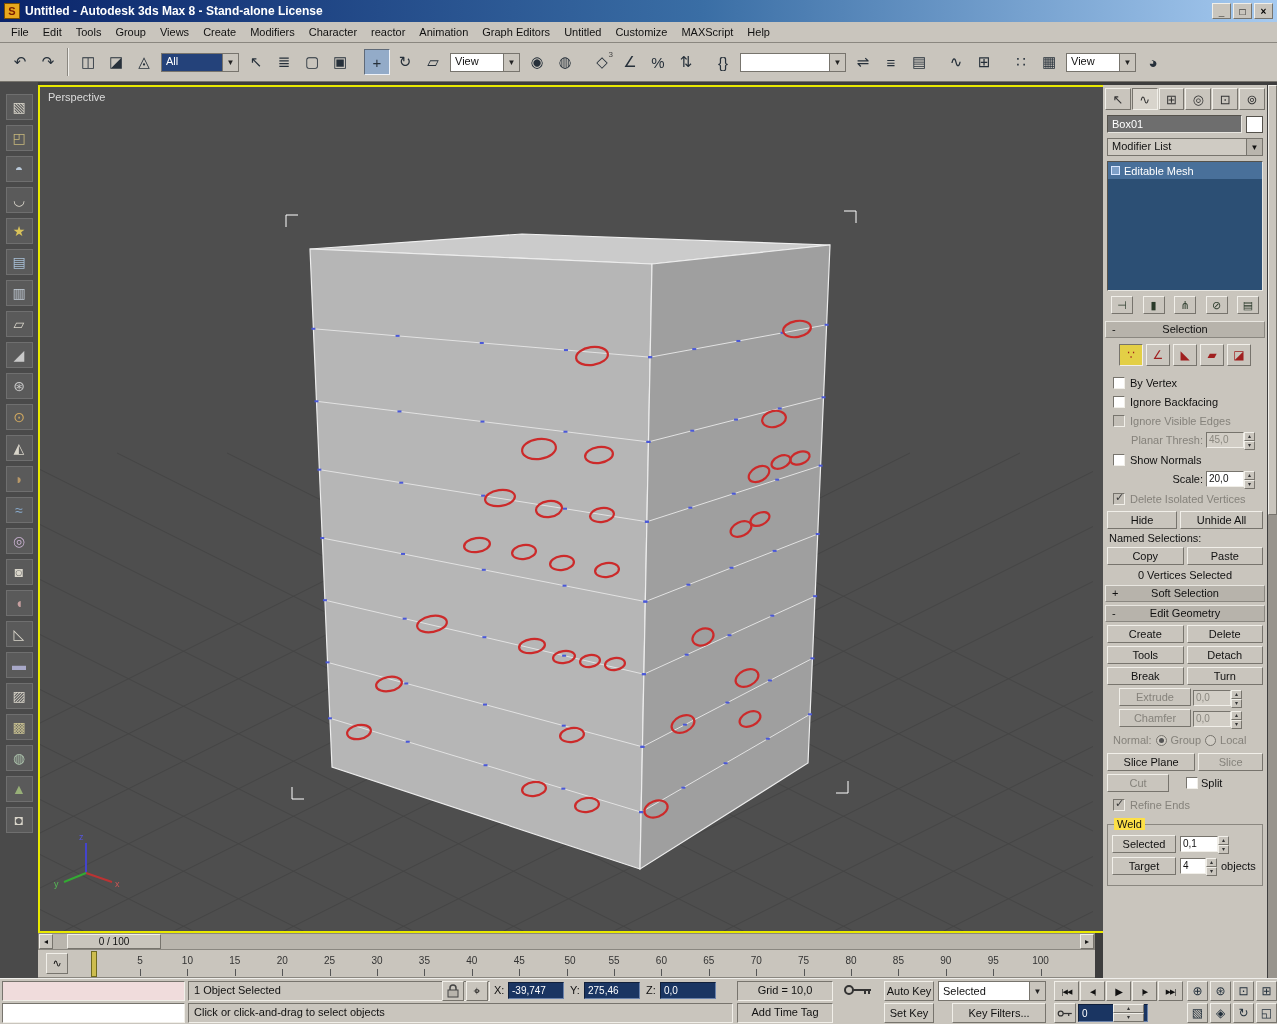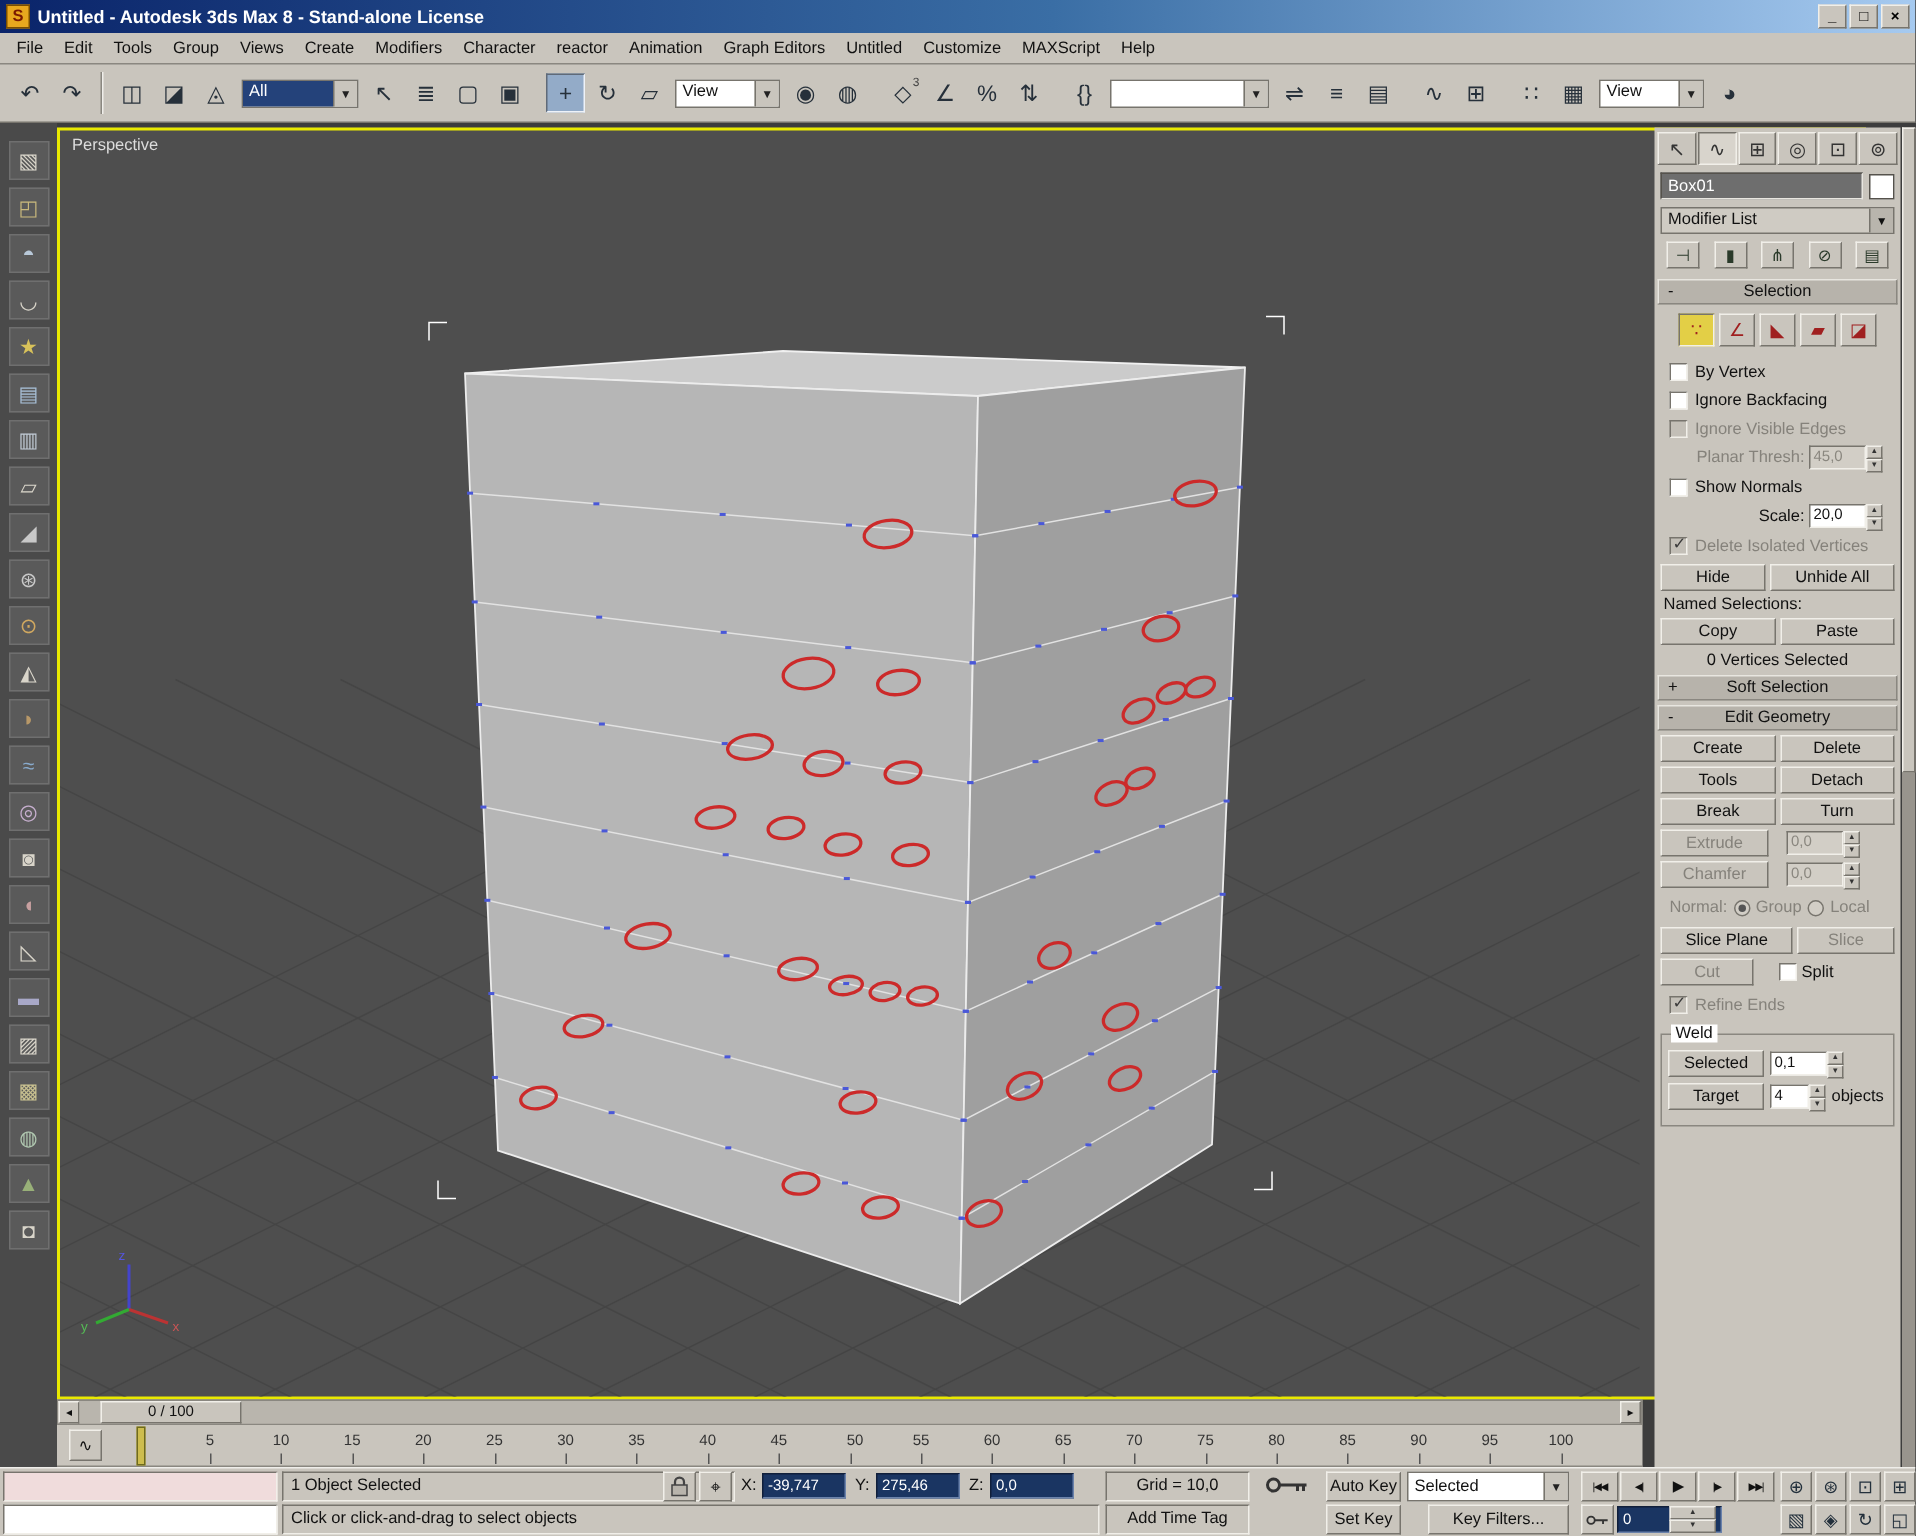--- a/index.html
+++ b/index.html
@@ -66,27 +66,27 @@
   .spinfield .val{width:38px;background:#fff;border:1px solid;border-color:#77746d #f1efe9 #f1efe9 #77746d;padding:1px 2px;font-size:10px;}
   .spinfield.dis .val{color:#8a877f;background:#d2cec6;}
   .mini-spin{width:11px;display:flex;flex-direction:column;}
   .mini-spin b{flex:1;font-size:6px;line-height:7px;text-align:center;font-weight:normal;border:1px solid;border-color:#f1efe9 #77746d #77746d #f1efe9;background:#c9c5bd;color:#333;}
   .btn-row2{display:flex;gap:3px;margin:3px 2px;}
   .pbtn{height:18px;display:flex;align-items:center;justify-content:center;font-size:11px;padding:0 2px;}
   .pbtn.dis{color:#85827b;}
   .center-label{text-align:center;margin:4px 0;}
   .pair-row{display:flex;gap:3px;margin:0 2px 3px 2px;}
   .pair-row .pbtn{flex:1;}
-  .ex-row{display:flex;gap:12px;margin:0 2px 3px 2px;align-items:center;}
+  .ex-row{display:flex;gap:2px;margin:0 2px 3px 14px;align-items:flex-end;}
   .ex-row .pbtn{width:72px;flex:none;}
   .radio{width:11px;height:11px;border-radius:50%;background:#d2cec6;border:1px solid #77746d;position:relative;flex:none;}
   .radio.on::after{content:"";position:absolute;left:2px;top:2px;width:5px;height:5px;border-radius:50%;background:#555;}
   .normal-row{display:flex;align-items:center;gap:4px;height:20px;padding-left:8px;color:#85827b;}
   .groupbox{position:relative;border:1px solid #8a8780;margin:10px 2px 0 2px;padding:10px 4px 6px 4px;}
-  .groupbox .legend{position:absolute;left:6px;top:-7px;background:#ffffff;padding:0 3px;}
+  .groupbox .legend{position:absolute;left:6px;top:-7px;background:#fde047;padding:0 3px;}
   .weld-row{display:flex;gap:4px;align-items:center;margin-bottom:4px;}
   .weld-row .pbtn{width:64px;flex:none;}
   
   .trackbar{position:absolute;left:38px;top:933px;width:1057px;height:17px;background:#b9b5ad;border:1px solid #8a8780;display:flex;align-items:center;}
   .tb-arrow{width:14px;height:15px;display:flex;align-items:center;justify-content:center;font-size:8px;}
   .tb-track{flex:1;height:15px;position:relative;background:#b9b5ad;}
   .tb-handle{position:absolute;left:14px;top:0;width:94px;height:15px;text-align:center;line-height:13px;font-size:10px;}
   .ruler{position:absolute;left:38px;top:950px;width:1057px;height:28px;background:#c9c5bd;border-bottom:1px solid #8a8780;}
   .mce-btn{position:absolute;left:8px;top:3px;width:22px;height:21px;display:flex;align-items:center;justify-content:center;font-size:11px;}
   .time-marker{position:absolute;left:53px;top:1px;width:6px;height:26px;background:#cdbd4e;border:1px solid #6e6a1f;}
@@ -388,20 +388,26 @@
   <div class="name-row">
     <div class="namefield">Box01</div>
     <div class="swatch"></div>
   </div>
 
   <div class="mod-combo">
     <span class="combo-text">Modifier List</span>
     <span class="combo-arrow">▼</span>
   </div>
 
+  <div class="stack">
+    <div class="stack-row">
+      <span class="stack-ico"></span>
+      <span>Editable Mesh</span>
+    </div>
+  </div>
 
   <div class="stack-tools" id="stack-tools">
       <div class="st-btn raised">⊣</div>
       <div class="st-btn raised">▮</div>
       <div class="st-btn raised">⋔</div>
       <div class="st-btn raised">⊘</div>
       <div class="st-btn raised">▤</div>
     </div>
 
   <div class="roll">

